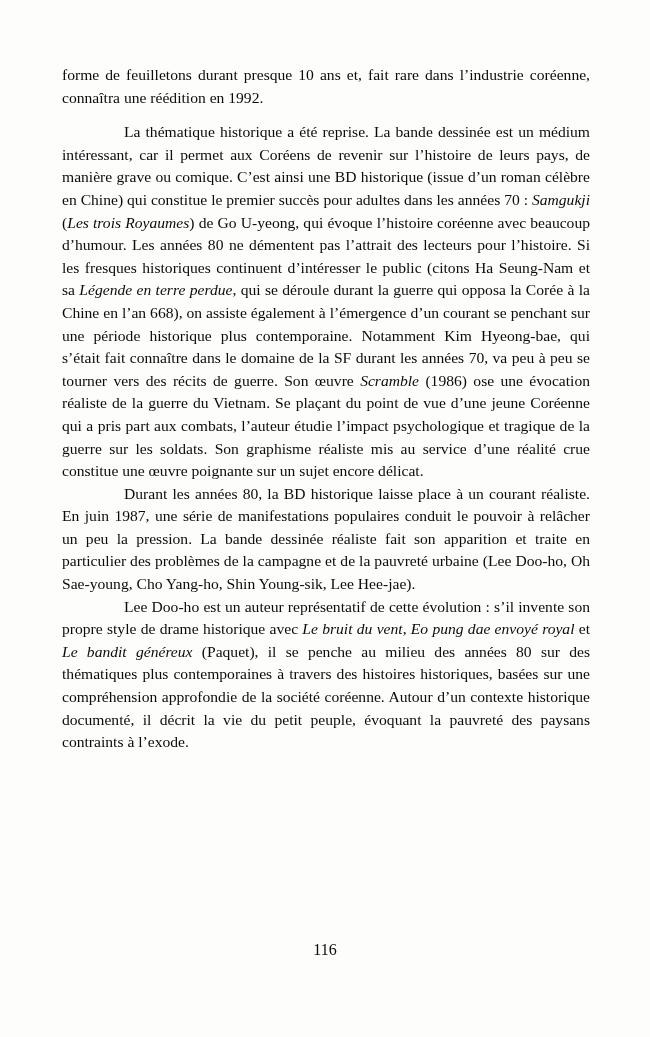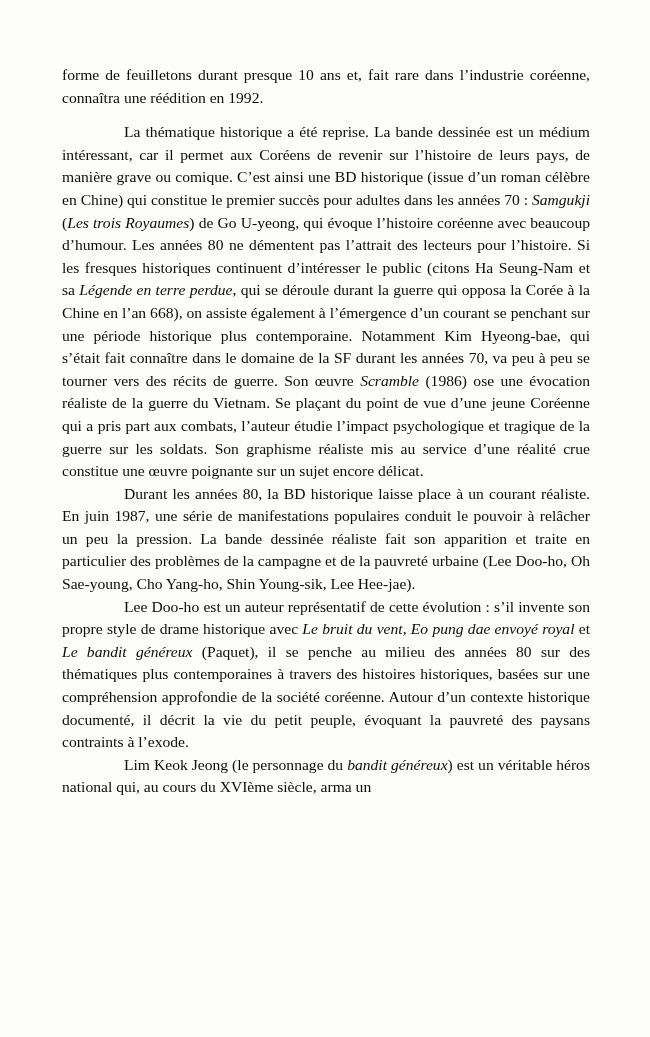--- a/index.html
+++ b/index.html
@@ -51,15 +51,15 @@
 </style>
 </head>
 <body>
 
 <div class="page">
   <div class="text-block">
       <p class="para"><span>forme de feuilletons durant presque 10 ans et, fait rare dans l’industrie coréenne, connaîtra une réédition en 1992.</span></p>
       <p class="para indent space-before"><span>La thématique historique a été reprise. La bande dessinée est un médium intéressant, car il permet aux Coréens de revenir sur l’histoire de leurs pays, de manière grave ou comique. C’est ainsi une BD historique (issue d’un roman célèbre en Chine) qui constitue le premier succès pour adultes dans les années 70 : </span><em>Samgukji</em><span> (</span><em>Les trois Royaumes</em><span>) de Go U-yeong, qui évoque l’histoire coréenne avec beaucoup d’humour. Les années 80 ne démentent pas l’attrait des lecteurs pour l’histoire. Si les fresques historiques continuent d’intéresser le public (citons Ha Seung-Nam et sa </span><em>Légende en terre perdue</em><span>, qui se déroule durant la guerre qui opposa la Corée à la Chine en l’an 668), on assiste également à l’émergence d’un courant se penchant sur une période historique plus contemporaine. Notamment Kim Hyeong-bae, qui s’était fait connaître dans le domaine de la SF durant les années 70, va peu à peu se tourner vers des récits de guerre. Son œuvre </span><em>Scramble</em><span> (1986) ose une évocation réaliste de la guerre du Vietnam. Se plaçant du point de vue d’une jeune Coréenne qui a pris part aux combats, l’auteur étudie l’impact psychologique et tragique de la guerre sur les soldats. Son graphisme réaliste mis au service d’une réalité crue constitue une œuvre poignante sur un sujet encore délicat.</span></p>
       <p class="para indent"><span>Durant les années 80, la BD historique laisse place à un courant réaliste. En juin 1987, une série de manifestations populaires conduit le pouvoir à relâcher un peu la pression. La bande dessinée réaliste fait son apparition et traite en particulier des problèmes de la campagne et de la pauvreté urbaine (Lee Doo-ho, Oh Sae-young, Cho Yang-ho, Shin Young-sik, Lee Hee-jae).</span></p>
       <p class="para indent"><span>Lee Doo-ho est un auteur représentatif de cette évolution : s’il invente son propre style de drame historique avec </span><em>Le bruit du vent</em><span>, </span><em>Eo pung dae envoyé royal</em><span> et </span><em>Le bandit généreux</em><span> (Paquet), il se penche au milieu des années 80 sur des thématiques plus contemporaines à travers des histoires historiques, basées sur une compréhension approfondie de la société coréenne. Autour d’un contexte historique documenté, il décrit la vie du petit peuple, évoquant la pauvreté des paysans contraints à l’exode.</span></p>
-      <p class="para indent"><span>Lim Keok Jeong (le personnage du </span><em>bandit généreux</em><span>) est un véritable héros national qui, au cours du XVIème siècle, arma un</span></p>
     </div>
+  <div class="page-number">116</div>
 </div>
 
 </body></html>

